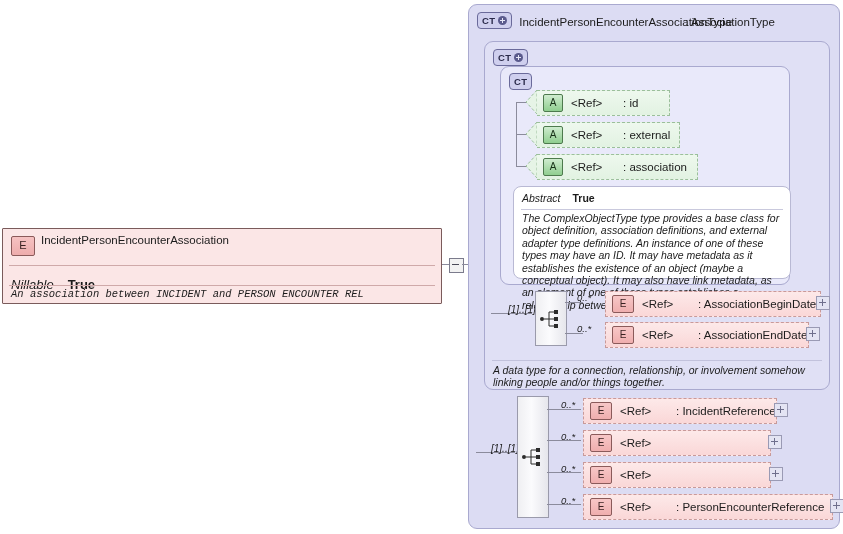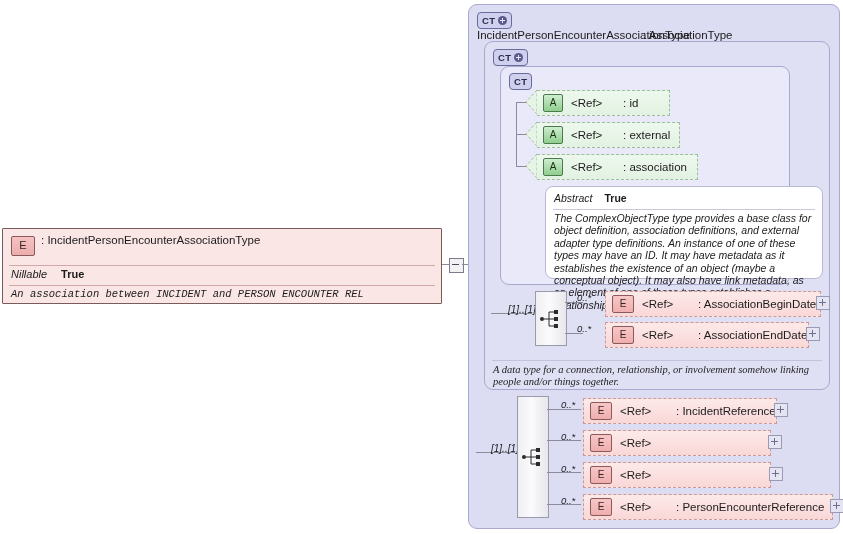--- a/index.html
+++ b/index.html
@@ -38,21 +38,21 @@
     display:flex;flex:1;font-size:11.5px;color:#1b1b1b;
     padding-top:5px;line-height:13.5px;
   }
   .el-name{width:196px;}
   .el-type{flex:1;}
   .el-rule{
     position:absolute;left:6px;right:6px;height:0;
     border-top:1px solid #cfa9a9;
   }
   .el-prop{
-    position:absolute;left:8px;top:39px;font-size:11px;color:#1b1b1b;
+    position:absolute;left:8px;top:48px;font-size:13px;color:#1b1b1b;
   }
   .el-prop i{font-style:italic;}
   .el-prop b{font-weight:bold;margin-left:14px;}
   .el-doc{
     position:absolute;left:8px;top:59px;right:6px;
     font-size:10.5px;font-style:italic;color:#1b1b1b;font-family:Liberation Mono, monospace;
   }
 
   
   .line{position:absolute;background:#8b8b9c;}
@@ -77,22 +77,22 @@
   }
 
   
   .panel{
     border:1px solid #a9a9cf;border-radius:9px;
     background:#dcdcf3;
   }
   .panel-2{background:#e0e0f5;}
   .panel-3{background:#e9e9fa;}
   .panel-head{
-    position:absolute;display:flex;align-items:flex-start;
-    font-size:11.5px;color:#1b1b1b;line-height:13.5px;flex-direction:column;
+    position:absolute;display:flex;align-items:flex-end;
+    font-size:11.5px;color:#1b1b1b;line-height:13.5px;
   }
   .badge-CT{
     position:relative;
     height:15px;padding:0 4px;margin-right:7px;
     background:#cfcfee;border:1px solid #6a6a9a;border-radius:4px;
     font-size:9.5px;line-height:14px;color:#2a2a4a;font-weight:bold;
     letter-spacing:.3px;flex:0 0 auto;
     display:flex;align-items:center;
   }
   .plus-dot{
@@ -120,21 +120,21 @@
     border:1px solid #4d7a4d;border-radius:2px;
     font-size:10px;line-height:15px;text-align:center;color:#173017;
     flex:0 0 auto;
   }
   .attr-ref{margin-left:8px;width:52px;}
   .attr-name{}
 
   
   .docbox{
     position:absolute;background:#ffffff;
-    border:1px solid #b9b9d4;border-radius:8px;margin-left:32px;
+    border:1px solid #b9b9d4;border-radius:8px;
   }
   .docbox .rowline{position:absolute;left:7px;right:7px;border-top:1px solid #c9c9dd;}
   .docprop{position:absolute;left:8px;font-size:10.5px;color:#1b1b1b;}
   .docprop i{font-style:italic;}
   .docprop b{font-weight:bold;margin-left:12px;}
   .doctext{
     position:absolute;left:8px;right:8px;
     font-size:10.5px;font-style:italic;color:#1b1b1b;line-height:12.4px;
   }
 
@@ -181,24 +181,21 @@
 </style>
 </head>
 <body>
 
 <div class="canvas">
 
   <div class="abs el-box">
     <div class="el-head">
       <div class="badge-E">E</div>
       <div class="el-title">
-        <span class="el-type">
-          <span>:</span>
-          <span>IncidentPersonEncounterAssociationType</span>
-        </span>
+        <span class="el-name">IncidentPersonEncounterAssociation</span>
       </div>
     </div>
     <div class="el-rule" style="top:36px;"></div>
     <div class="el-prop">
       <i>Nillable</i><b>True</b>
     </div>
     <div class="el-rule" style="top:56px;"></div>
     <div class="el-doc">An association between INCIDENT and PERSON ENCOUNTER REL</div>
   </div>
 
@@ -223,21 +220,21 @@
   </div>
 
   <div class="abs panel panel-2" style="left:484px;top:41px;width:346px;height:349px;">
     <div class="panel-head" style="left:8px;top:7px;">
       <div class="badge-CT">
         <span>CT</span>
           <span class="plus-dot"></span>
       </div>
     </div>
     <div class="panel-docline" style="left:7px;right:7px;top:318px;"></div>
-    <div class="panel-doc" style="left:8px;right:10px;top:322px;font-family:Liberation Serif, serif;">A data type for a connection, relationship, or involvement somehow linking people and/or things together.</div>
+    <div class="panel-doc" style="left:8px;right:10px;top:322px;">A data type for a connection, relationship, or involvement somehow linking people and/or things together.</div>
   </div>
 
   <div class="abs panel panel-3" style="left:500px;top:66px;width:290px;height:219px;">
     <div class="panel-head" style="left:8px;top:6px;">
       <div class="badge-CT">
         <span>CT</span>
       </div>
     </div>
   </div>
 

